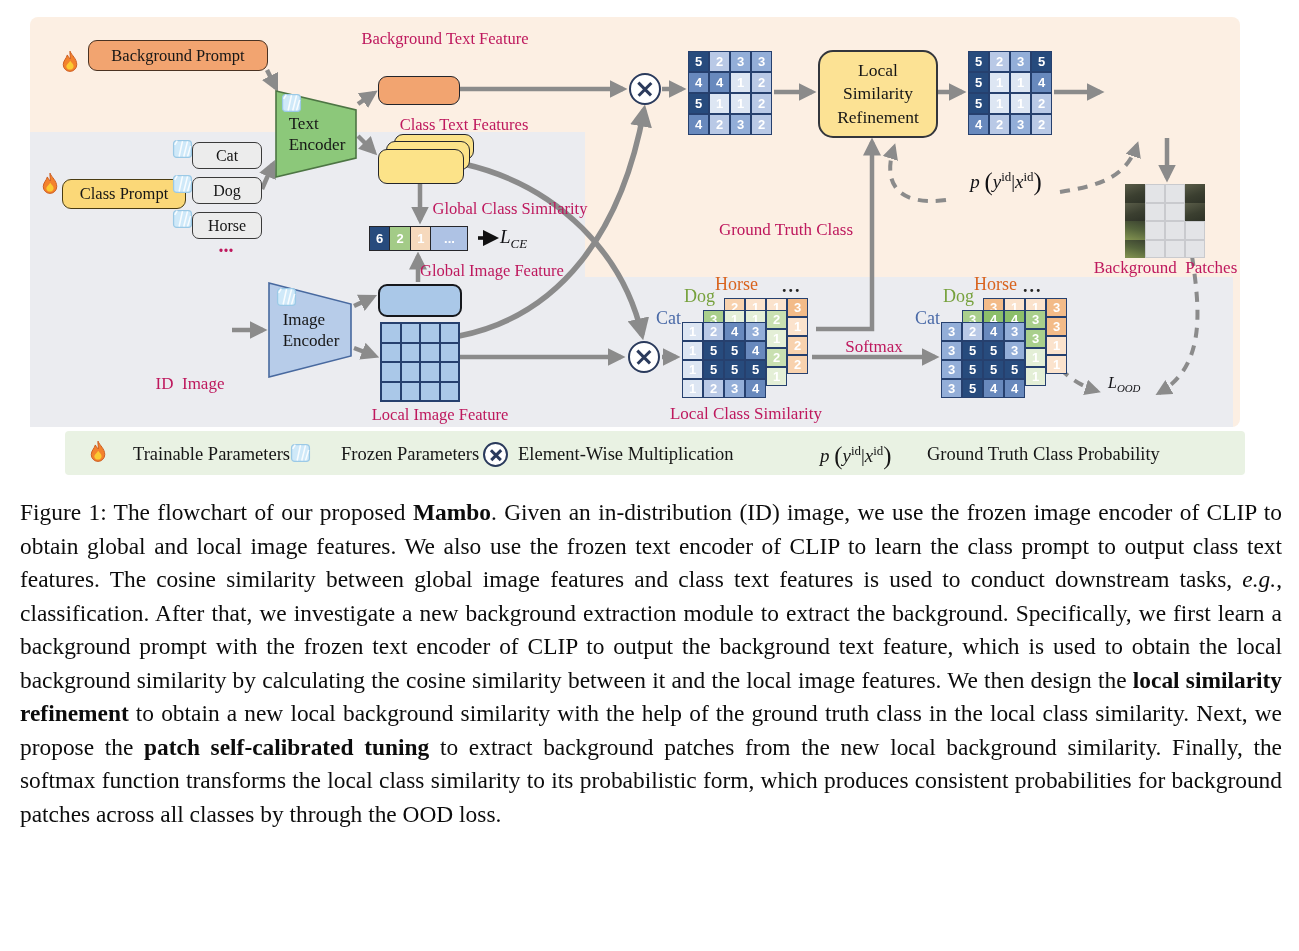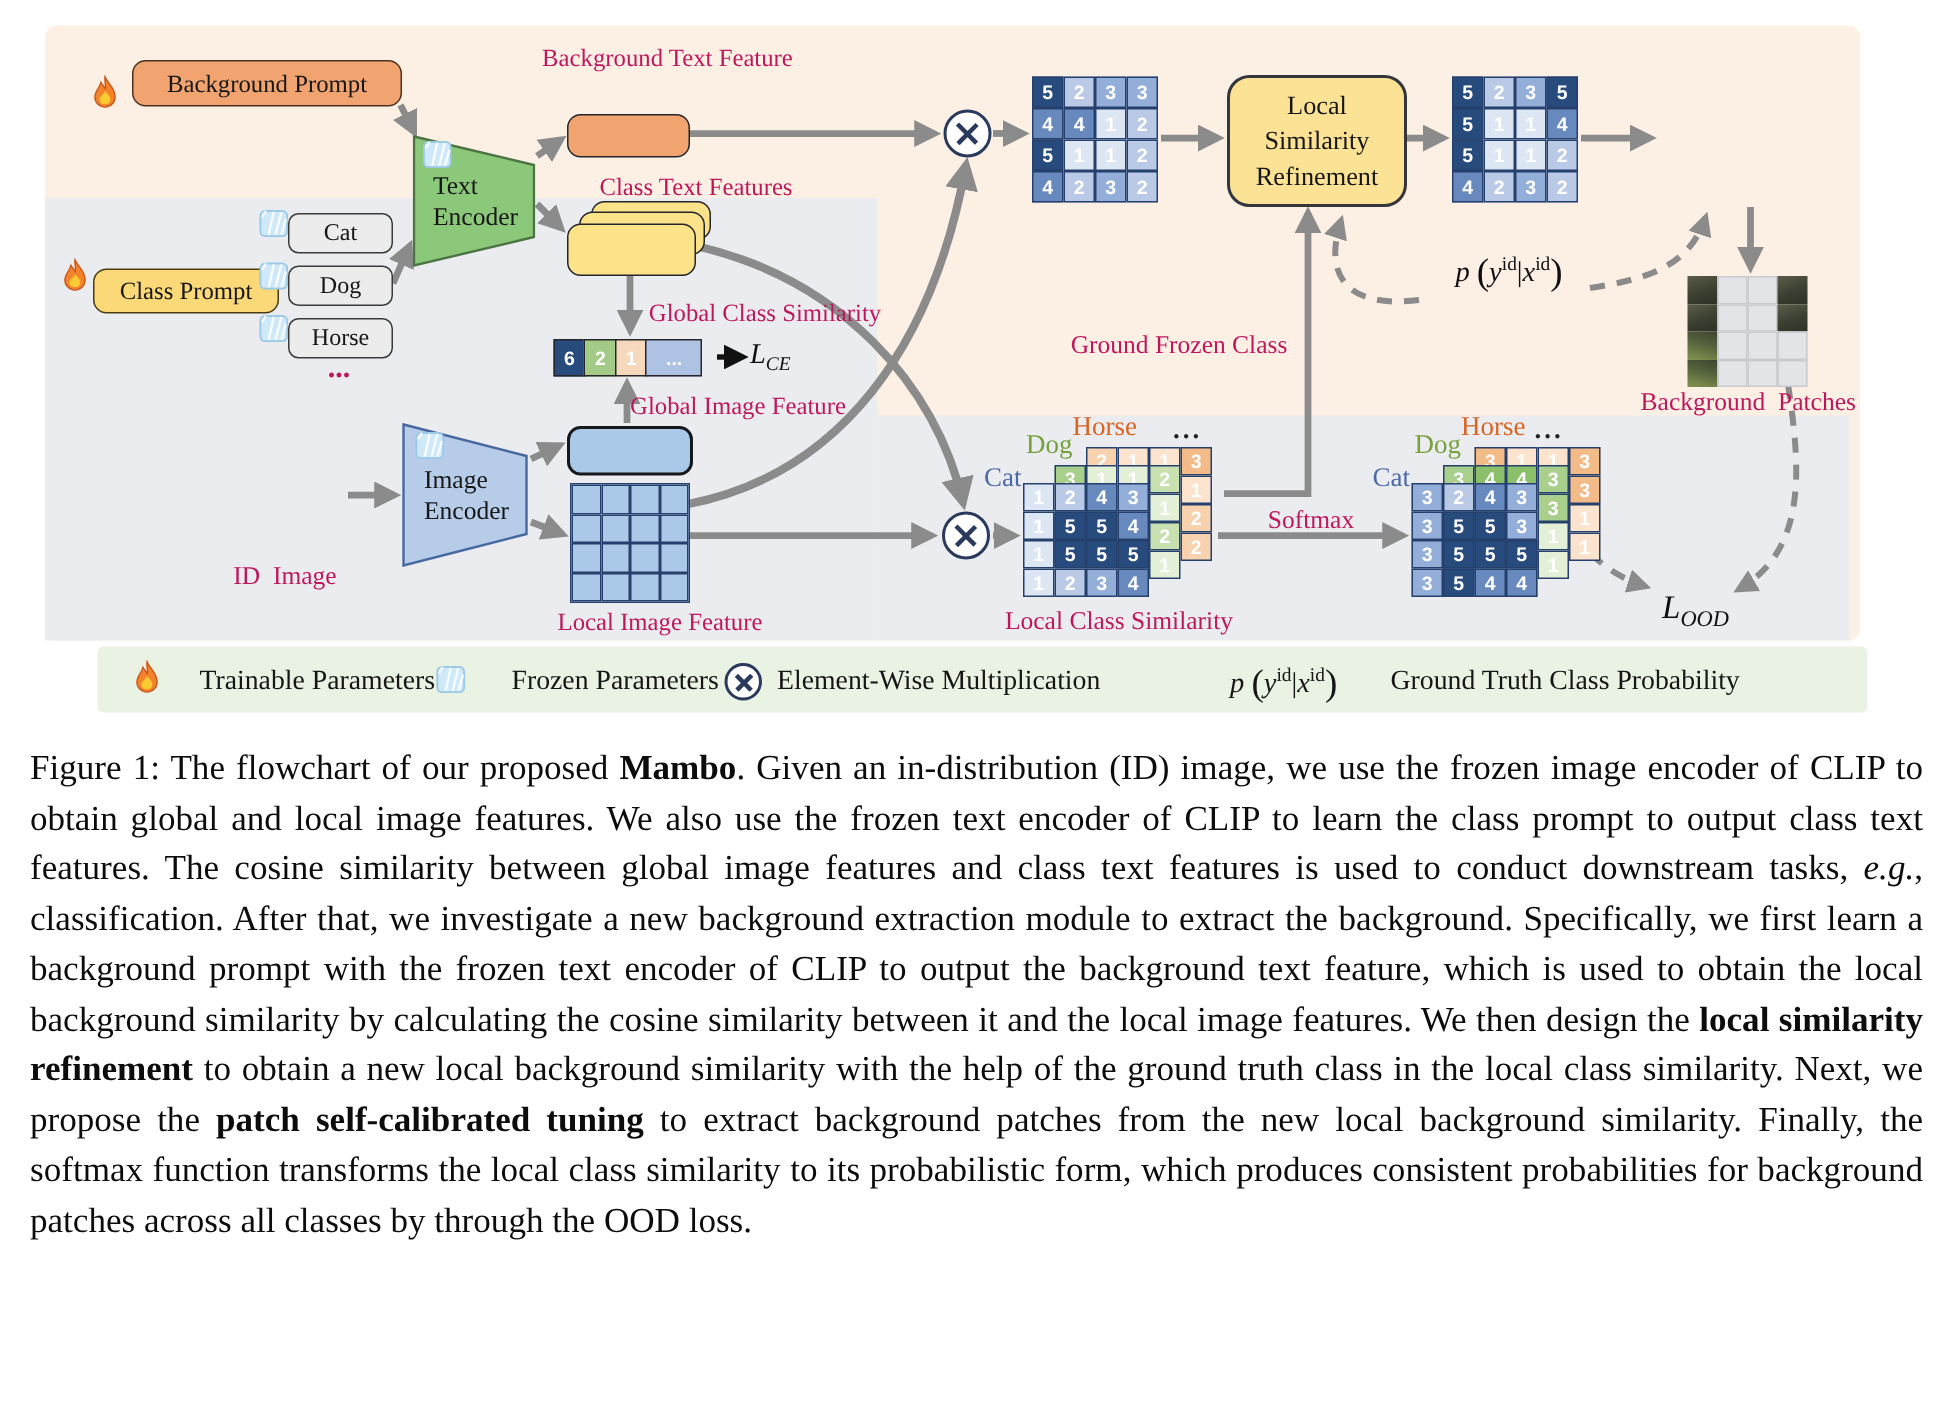--- a/index.html
+++ b/index.html
@@ -286,21 +286,21 @@
       <div class="mcell" style="background: rgb(39, 75, 125);">5</div>
       <div class="mcell" style="background: rgb(221, 230, 243);">1</div>
       <div class="mcell" style="background: rgb(221, 230, 243);">1</div>
       <div class="mcell" style="background: rgb(185, 201, 230);">2</div>
       <div class="mcell" style="background: rgb(104, 137, 189);">4</div>
       <div class="mcell" style="background: rgb(185, 201, 230);">2</div>
       <div class="mcell" style="background: rgb(147, 174, 216);">3</div>
       <div class="mcell" style="background: rgb(185, 201, 230);">2</div>
     </div>
 
-  <div class="lbl f17" style="left:706px;top:220px;width:160px;">Ground Frozen Class</div>
+  <div class="lbl f17" style="left:706px;top:220px;width:160px;">Ground Truth Class</div>
   <div class="mathlbl" style="left:948px;top:168px;width:116px;text-align:center;"><span class="i">p</span><span> </span><span class="big">(</span><span class="i">y</span><sup>id</sup><span>|</span><span class="i">x</span><sup>id</sup><span class="big">)</span></div>
 
   <div class="patches" style="left:1125px;top:184px;">
       <div class="pcell img_dark"></div>
       <div class="pcell mask"></div>
       <div class="pcell mask"></div>
       <div class="pcell img_dark"></div>
       <div class="pcell img_dark"></div>
       <div class="pcell mask"></div>
       <div class="pcell mask"></div>
@@ -434,21 +434,21 @@
         <div class="mcell" style="background: rgb(39, 75, 125);">5</div>
         <div class="mcell" style="background: rgb(39, 75, 125);">5</div>
         <div class="mcell" style="background: rgb(39, 75, 125);">5</div>
         <div class="mcell" style="background: rgb(147, 174, 216);">3</div>
         <div class="mcell" style="background: rgb(39, 75, 125);">5</div>
         <div class="mcell" style="background: rgb(104, 137, 189);">4</div>
         <div class="mcell" style="background: rgb(104, 137, 189);">4</div>
       </div>
     </div>
 
-  <div class="mathlbl" style="left:1108px;top:392px;font-size:22px;"><span class="i">L</span><sub class="i">OOD</sub></div>
+  <div class="mathlbl" style="left:1108px;top:374px;font-size:16px;"><span class="i">L</span><sub class="i">OOD</sub></div>
 
   <span class="icon leg-icon" style="left:86px;top:440px;"><svg width="24" height="27" viewBox="0 0 20 24">
         <path d="M10 1 C11.5 5 16 7.5 16 13 A6 6 0 0 1 4 13 C4 9.5 6.8 7.6 7.6 4.4 C8.6 6.2 9.4 7 10.2 8 C10.6 5.6 9.6 3.4 10 1 Z" fill="#f3822d" stroke="#c8561a" stroke-width="0.8"></path>
         <path d="M10.2 9.5 C11.4 11.5 13.2 12.2 13.2 14.6 A3.3 3.3 0 0 1 6.7 14.6 C6.7 12.6 9.2 11.6 10.2 9.5 Z" fill="#fbca32"></path>
       </svg></span>
   <div class="leg-lbl" style="left:133px;top:444px;">Trainable Parameters</div>
   <span class="icon leg-icon" style="left:290px;top:442px;"><svg width="21" height="21" viewBox="0 0 20 20">
         <rect x="1.5" y="2.5" width="17" height="16" rx="3" fill="#cfe9f9" stroke="#9bc9e6" stroke-width="1.2"></rect>
         <path d="M5 2.5 L2.6 6.5 M10 3 L6.8 17.6 M14.8 3.2 L11.2 17.6 M17.8 7.5 L14.8 17.5" stroke="#ffffff" stroke-width="1.5" fill="none" opacity="0.85"></path>
       </svg></span>

